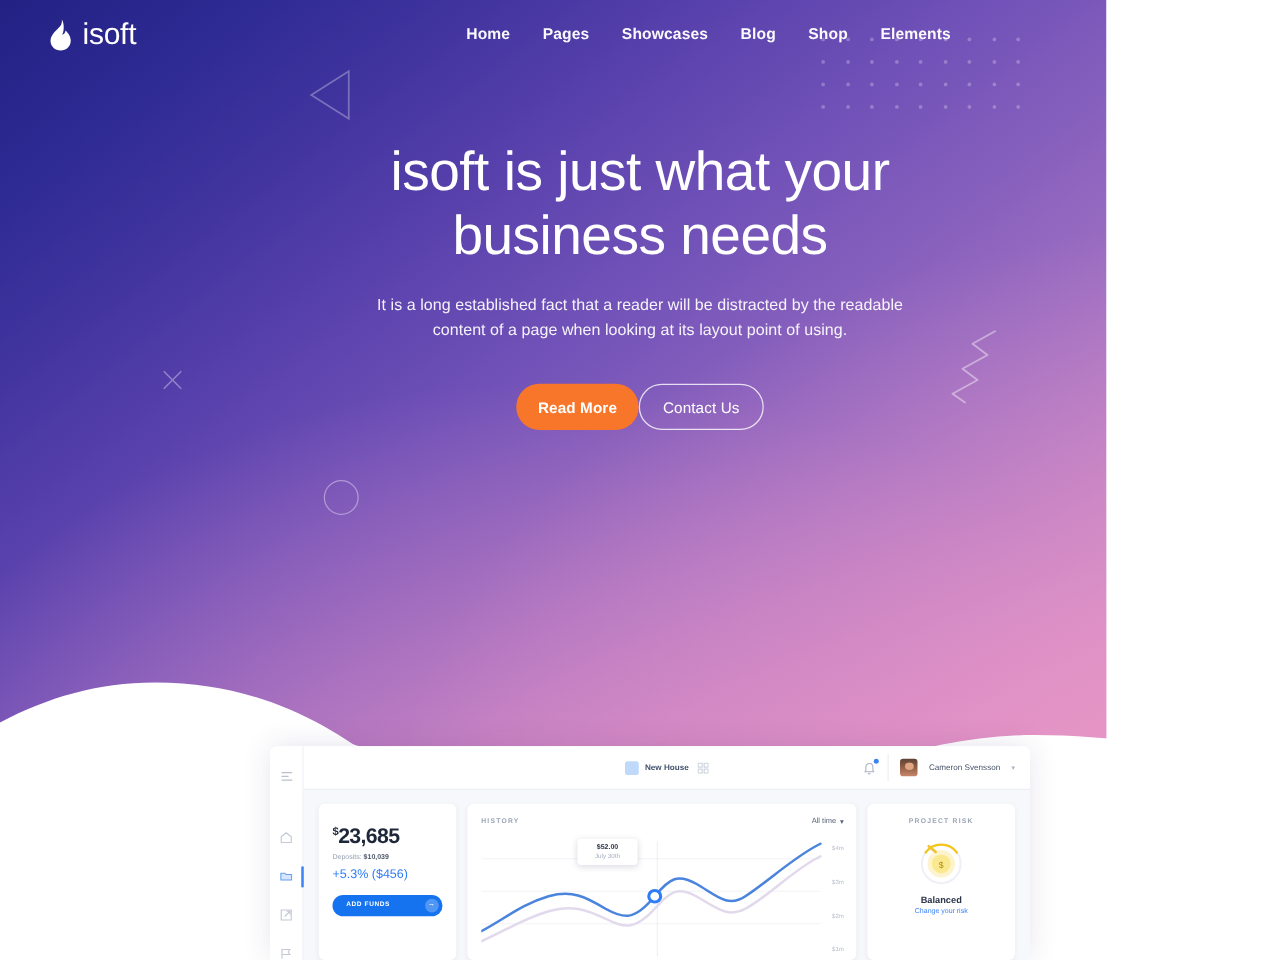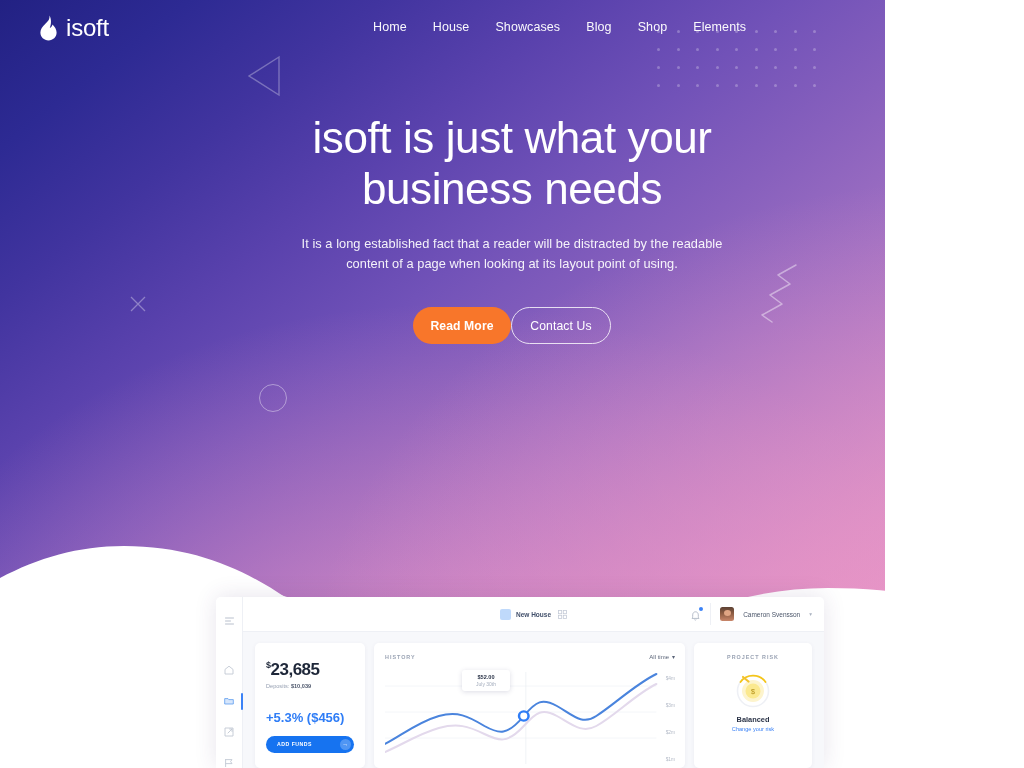--- a/index.html
+++ b/index.html
@@ -69,21 +69,21 @@
   .brand-flame { width:19px; height:26px; display:block; }
   .brand-name {
     color:#fff; font-size:24px; font-weight:400; letter-spacing:-.2px;
   }
 
   .nav-links {
     position:absolute; left:360px; top:20px;
     display:flex; align-items:center; gap:0;
   }
   .nav-link {
-    color:#ffffff; font-size:12.5px; font-weight:400;
+    color:#ffffff; font-size:12.5px; font-weight:700;
     text-decoration:none; padding:0 13px; white-space:nowrap;
     letter-spacing:.1px; opacity:.97; cursor:pointer;
   }
 
   .nav-right {
     position:absolute; right:12px; top:11px;
     display:flex; align-items:center; gap:18px;
   }
   .bag-icon { width:18px; height:21px; cursor:pointer; display:block; }
   .signup-btn {
@@ -185,21 +185,21 @@
   .dash-body { flex:1; display:flex; gap:9px; padding:11px 12px 0 12px; }
 
   .card {
     background:#fff; border-radius:5px; box-shadow:0 1px 4px rgba(80,70,120,.07);
   }
   .card-balance { width:110px; padding:12px 11px 14px 11px; }
   .bal-amount { font-size:17px; font-weight:700; color:#1e2739; letter-spacing:-.5px; line-height:20px; }
   .bal-amount .cur { font-size:9px; font-weight:700; vertical-align:super; }
   .bal-dep { margin-top:3px; font-size:5.6px; color:#97a0b2; }
   .bal-dep b { color:#4c566b; }
-  .bal-pct { margin-top:21px; font-size:13px; color:#2f7df6; font-weight:700; }
+  .bal-pct { margin-top:5px; font-size:10px; color:#2f7df6; font-weight:400; }
   .bal-btn {
     margin-top:11px; width:88px; height:17px; border:none; border-radius:9px;
     background:#1673f0; color:#fff; font-size:5.2px; font-weight:700;
     font-family:"Liberation Sans", sans-serif; letter-spacing:.5px;
     display:flex; align-items:center; justify-content:space-between;
     padding:0 3px 0 11px; cursor:pointer;
   }
   .bal-btn .arrow {
     width:11px; height:11px; border-radius:50%; background:rgba(255,255,255,.25);
     display:flex; align-items:center; justify-content:center; font-size:6px;
@@ -302,21 +302,21 @@
 
       <div class="brand">
         <svg class="brand-flame" viewBox="0 0 19 26">
           <path d="M10.5 0.6 C10.9 5 8.6 6.6 6.2 9 C3.4 11.8 1.4 14.3 1.4 17.6 C1.4 22.2 5 25.4 9.5 25.4 C14 25.4 17.6 22.2 17.6 17.6 C17.6 14 15.6 11.6 13.5 9.4 C13.1 11.4 12 12.4 10.8 12.9 C12.3 9.6 12.6 4.3 10.5 0.6 Z" fill="#ffffff"></path>
         </svg>
         <span class="brand-name">isoft</span>
       </div>
 
       <div class="nav-links">
         <a class="nav-link" href="#">Home</a>
-        <a class="nav-link" href="#">House</a>
+        <a class="nav-link" href="#">Pages</a>
         <a class="nav-link" href="#">Showcases</a>
         <a class="nav-link" href="#">Blog</a>
         <a class="nav-link" href="#">Shop</a>
         <a class="nav-link" href="#">Elements</a>
       </div>
 
       <div class="nav-right">
         <svg class="bag-icon" viewBox="0 0 18 21">
           <path d="M2 6.5 H16 L15 19.5 H3 Z" fill="none" stroke="#ffffff" stroke-width="1.2" stroke-linejoin="round"></path>
           <path d="M6 8 V4.7 C6 2.8 7.4 1.4 9 1.4 C10.6 1.4 12 2.8 12 4.7 V8" fill="none" stroke="#ffffff" stroke-width="1.2" stroke-linecap="round"></path>

